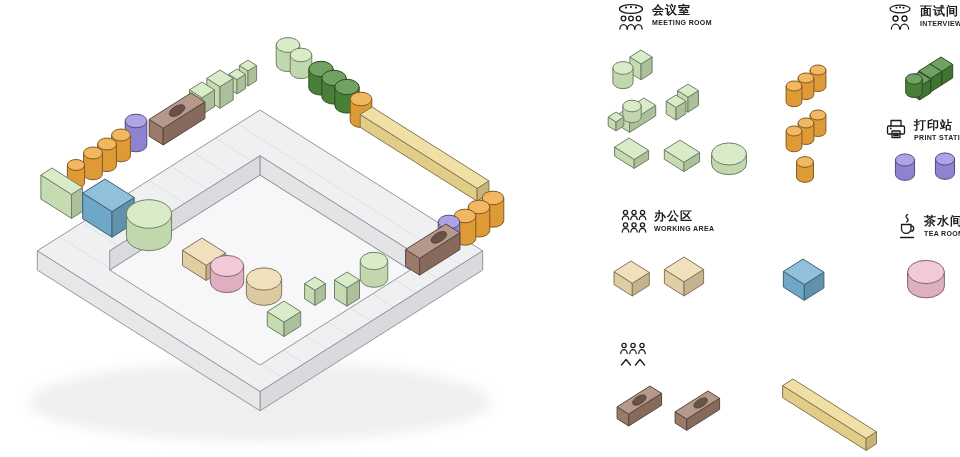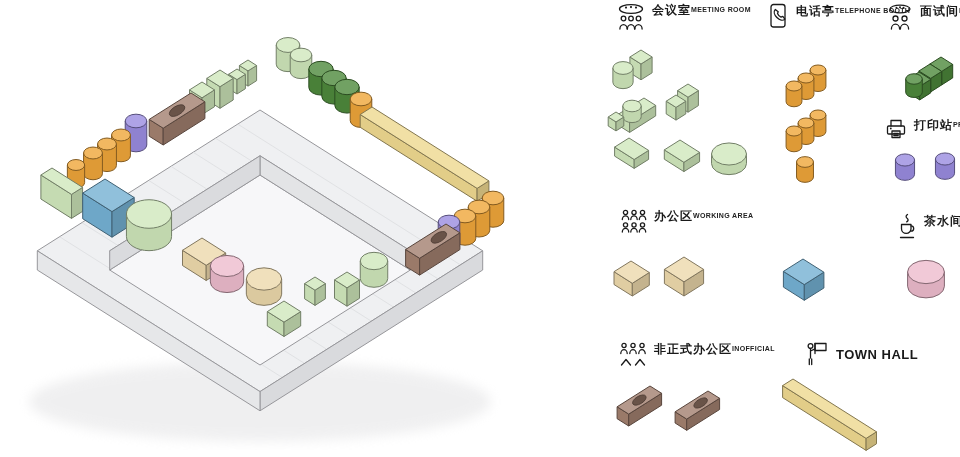--- a/index.html
+++ b/index.html
@@ -1,21 +1,21 @@
 <!DOCTYPE html>
 <html><head>
 <meta charset="utf-8">
 <style>
   html,body{margin:0;padding:0;background:#ffffff;}
   .page{position:relative;width:960px;height:457px;background:#ffffff;overflow:hidden;
         font-family:"Liberation Sans","DejaVu Sans",sans-serif;color:#1a1a1a;}
   svg.scene{position:absolute;display:block;}
   .hdr{position:absolute;display:flex;align-items:flex-start;gap:6px;}
   .hdr .ic{flex:0 0 auto;}
-  .hdr .txt{display:flex;flex-direction:row;line-height:1.05;padding-top:2px;}
+  .hdr .txt{display:flex;flex-direction:column;line-height:1.05;padding-top:2px;}
   .cn{font-size:12px;font-weight:700;letter-spacing:1px;white-space:nowrap;}
   .en{font-size:7px;font-weight:600;letter-spacing:0.35px;color:#222;white-space:nowrap;margin-top:2px;}
   .hdr.big .cn{font-size:13px;letter-spacing:0.5px;padding-top:6px;}
   .icp{stroke:#1a1a1a;stroke-width:1.3;fill:none;stroke-linecap:round;stroke-linejoin:round;}
   .icf{fill:#1a1a1a;stroke:none;}
 </style>
 </head>
 <body>
 
 <div class="page">
@@ -207,30 +207,20 @@
         <path class="icp" d="M11.4 27 a3.6 4.4 0 0 1 7.2 0"></path>
       <circle class="icp" cx="22.5" cy="16.5" r="2.3"></circle>
         <path class="icp" d="M18.9 27 a3.6 4.4 0 0 1 7.2 0"></path>
     </svg>
     <div class="txt">
       <span class="cn">会议室</span>
       <span class="en">MEETING ROOM</span>
     </div>
   </div>
 
-  <div class="hdr" style="left:766px;top:3px">
-    <svg class="ic" width="24" height="28" viewBox="0 0 24 28">
-      <rect class="icp" x="5" y="1.5" width="14" height="22.5" rx="2.5"></rect>
-      <path class="icp" d="M9.3 6.5 c-1.9 1.9 -1.2 5.2 1.6 8 c2.8 2.8 6.1 3.5 8 1.6 l-2.1-2.7 -1.8 0.7 c-1.5-0.6 -2.9-2 -3.5-3.5 l0.7-1.8 z"></path>
-    </svg>
-    <div class="txt">
-      <span class="cn">电话亭</span>
-      <span class="en">TELEPHONE BOOTH</span>
-    </div>
-  </div>
 
   <div class="hdr" style="left:886px;top:3px">
     <svg class="ic" width="28" height="27" viewBox="0 0 28 27">
       <ellipse class="icp" cx="14" cy="6" rx="10" ry="3.9"></ellipse>
       <circle class="icf" cx="10.5" cy="4.7" r="1"></circle>
         <circle class="icf" cx="14" cy="4.3" r="1"></circle>
         <circle class="icf" cx="17.5" cy="4.7" r="1"></circle>
       <circle class="icp" cx="9.5" cy="15.5" r="2.5"></circle>
         <path class="icp" d="M5.4 26 a4.1 4.8 0 0 1 8.2 0"></path>
       <circle class="icp" cx="18.5" cy="15.5" r="2.5"></circle>
@@ -295,38 +285,22 @@
     <svg class="ic" width="30" height="26" viewBox="0 0 30 26">
       <circle class="icp" cx="6" cy="4.5" r="2.1"></circle>
         <path class="icp" d="M2.8 12.5 a3.2 3.8 0 0 1 6.4 0"></path>
       <circle class="icp" cx="15" cy="4.5" r="2.1"></circle>
         <path class="icp" d="M11.8 12.5 a3.2 3.8 0 0 1 6.4 0"></path>
       <circle class="icp" cx="24" cy="4.5" r="2.1"></circle>
         <path class="icp" d="M20.8 12.5 a3.2 3.8 0 0 1 6.4 0"></path>
       <path class="icp" d="M3.5 24 l4.5 -5.5 4.5 5.5"></path>
       <path class="icp" d="M17.5 24 l4.5 -5.5 4.5 5.5"></path>
     </svg>
-    <div class="txt">
-      <span class="cn">非正式办公区</span>
-      <span class="en">INOFFICIAL</span>
-    </div>
-  </div>
-
-  <div class="hdr big" style="left:804px;top:340px">
-    <svg class="ic" width="26" height="30" viewBox="0 0 26 30">
-      <circle class="icp" cx="6.5" cy="6" r="2.4"></circle>
-      <path class="icp" d="M6.5 8.5 V18 M6.5 11 l4.5 -2.2"></path>
-      <path class="icp" d="M5.3 19 v5.5 M7.7 19 v5.5"></path>
-      <rect class="icp" x="11" y="3.5" width="11" height="7"></rect>
-      <path class="icp" d="M11 3.5 v10"></path>
-    </svg>
-    <div class="txt">
-      <span class="cn">TOWN HALL</span>
-    </div>
-  </div>
+  </div>
+
 
   <svg class="scene" style="left:596px;top:36px" width="170" height="150">
       <g>
         <polygon points="33.9,21.0 45.0,28.0 45.0,43.8 33.9,36.8" fill="rgb(197,219,178)" stroke="rgb(114,127,103)" stroke-width="1" stroke-linejoin="round"></polygon>
         <polygon points="56.1,21.0 45.0,28.0 45.0,43.8 56.1,36.8" fill="rgb(172,192,155)" stroke="rgb(114,127,103)" stroke-width="1" stroke-linejoin="round"></polygon>
         <polygon points="45.0,14.0 56.1,21.0 45.0,28.0 33.9,21.0" fill="rgb(217,236,201)" stroke="rgb(114,127,103)" stroke-width="1" stroke-linejoin="round"></polygon>
       </g>
       <g>
         <path d="M 16.879725 32 L 16.879725 46.25 A 10.120275000000001 6.397875 0 0 0 37.120275 46.25 L 37.120275 32 Z" fill="rgb(193,215,174)" stroke="rgb(114,127,103)" stroke-width="1" stroke-linejoin="round"></path>
         <ellipse cx="27" cy="32" rx="10.120275000000001" ry="6.397875" fill="rgb(217,236,201)" stroke="rgb(114,127,103)" stroke-width="1"></ellipse>

